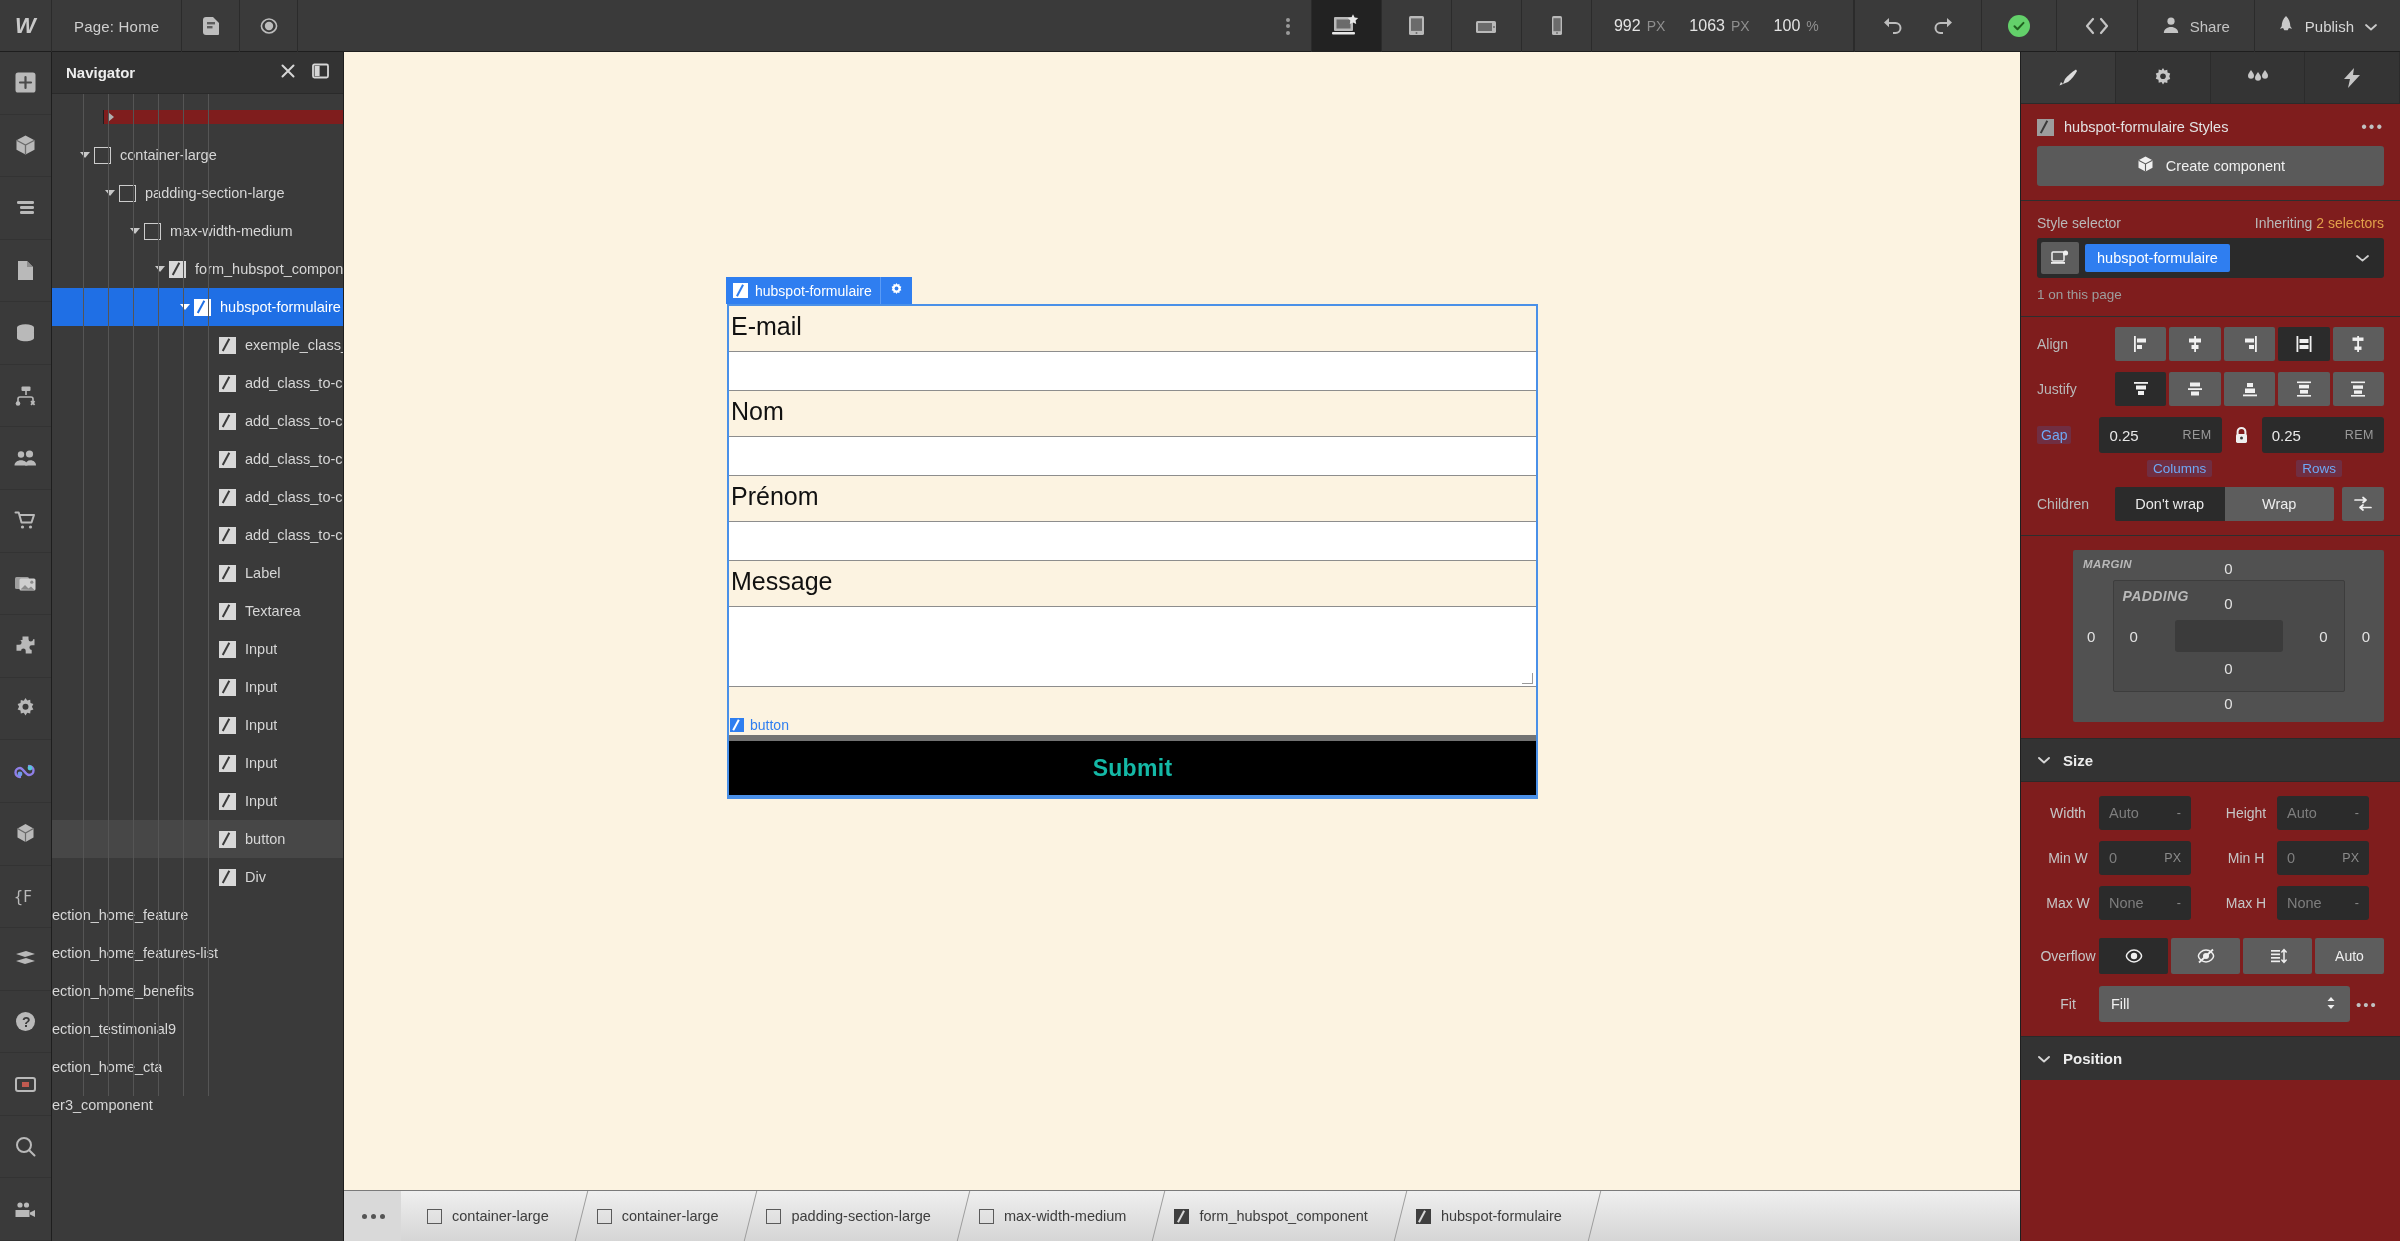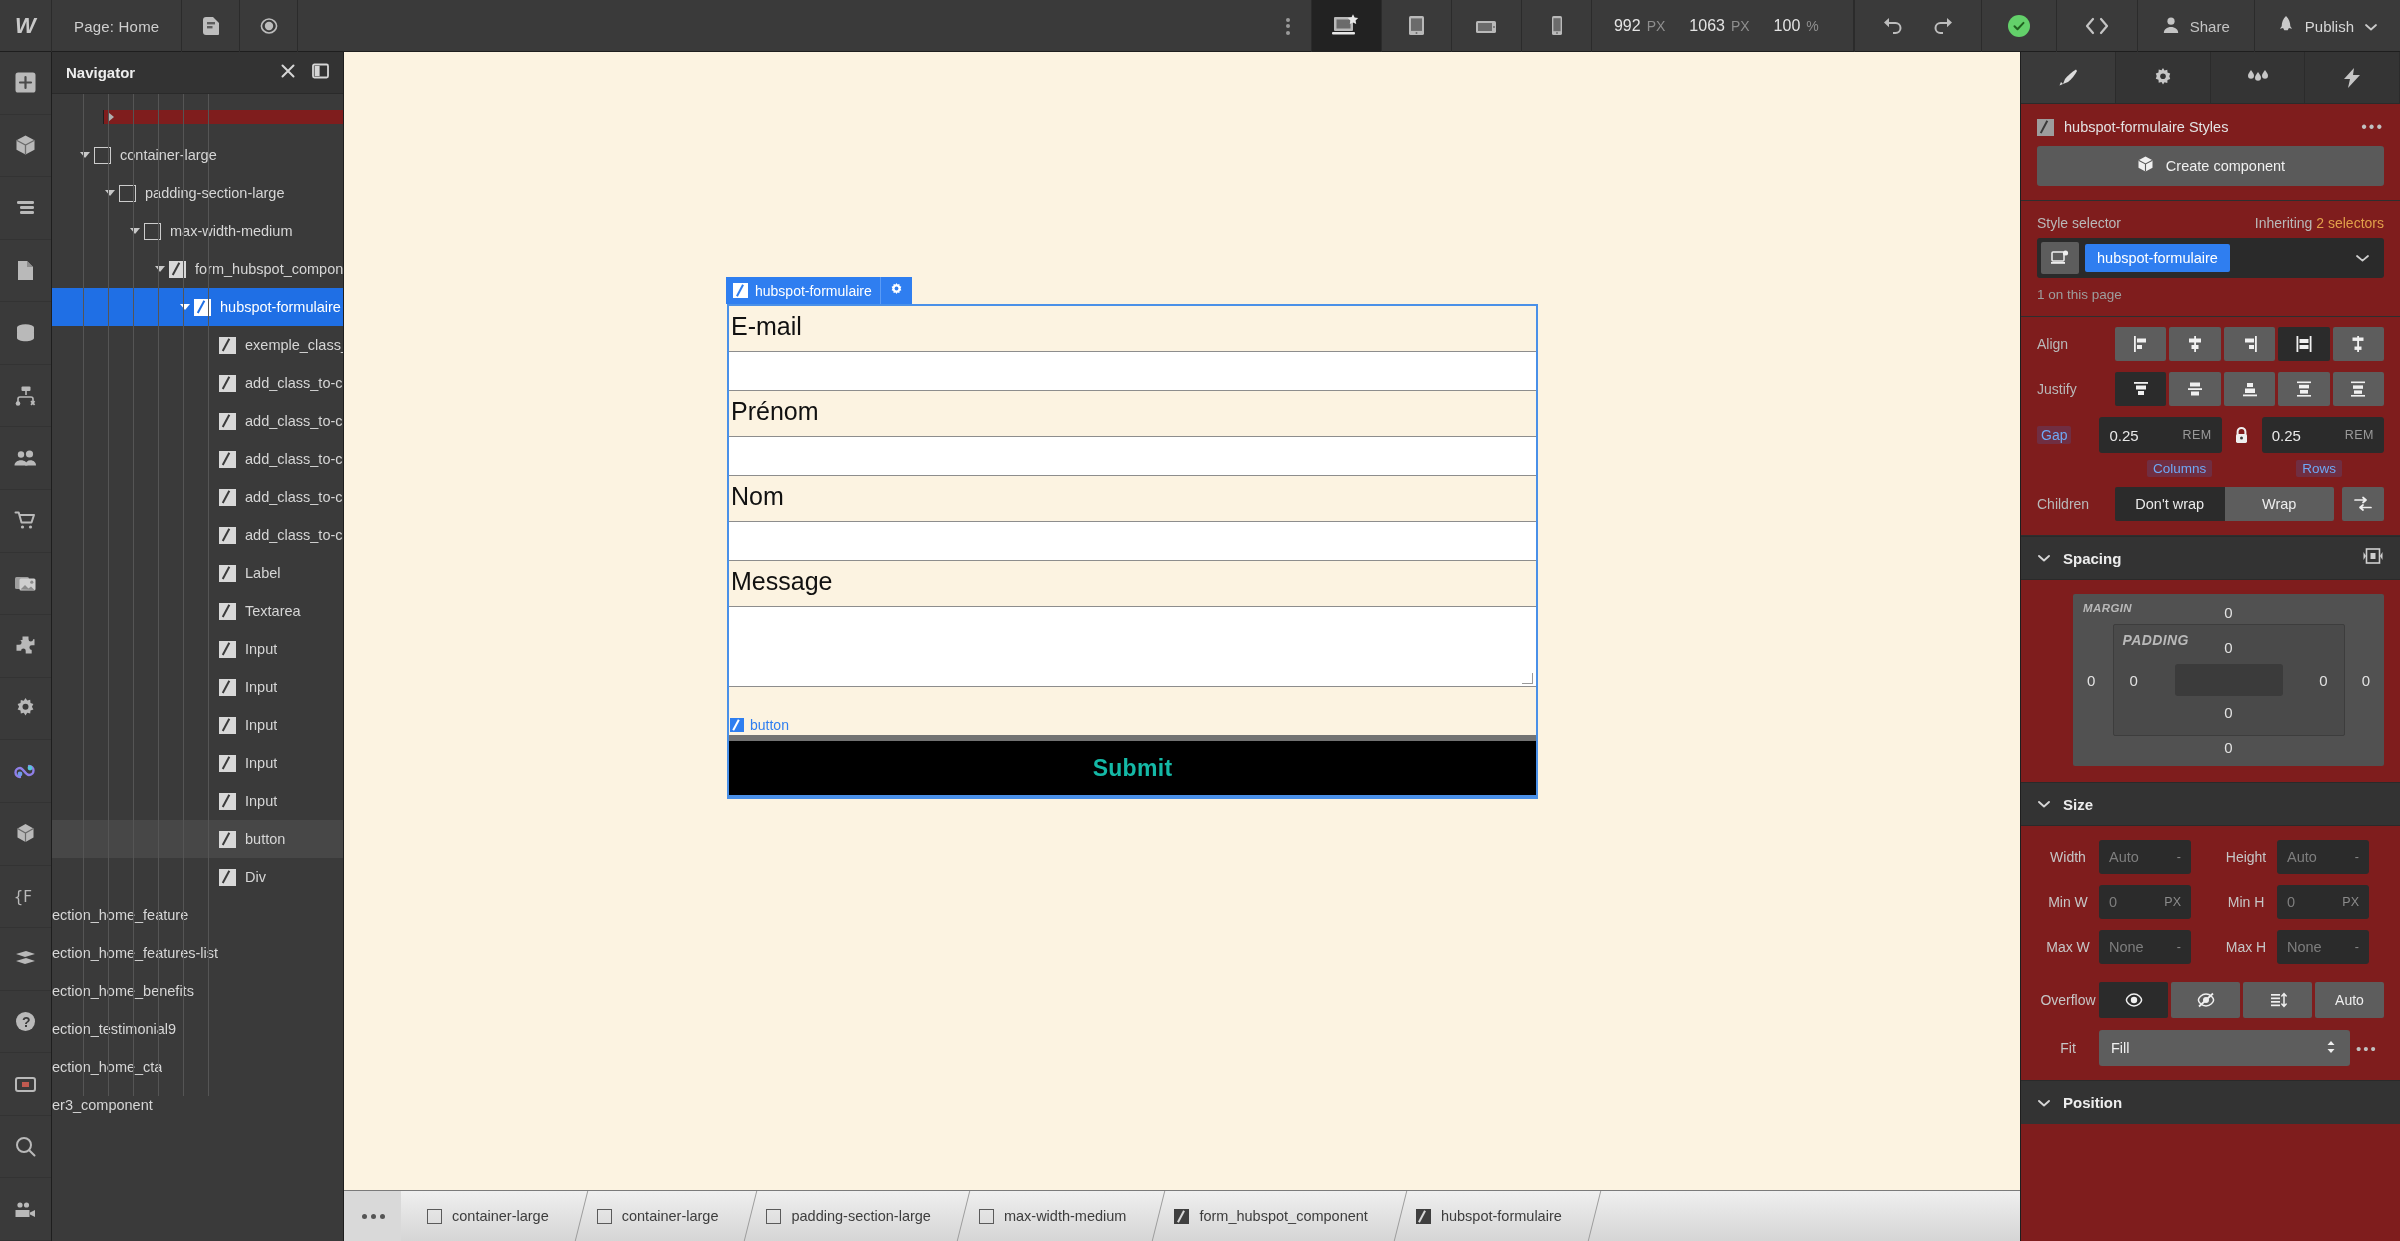--- a/index.html
+++ b/index.html
@@ -700,25 +700,25 @@
                   <circle cx="7.5" cy="6.5" r="1.9" fill="#2f7ef0"></circle>
                 </svg>
             </span>
           </div>
           <div class="form-box">
             <div>
               <div class="fld-label">E-mail</div>
               <div class="fld-input"></div>
             </div>
             <div>
-              <div class="fld-label">Prénom</div>
+              <div class="fld-label">Nom</div>
               <div class="fld-input"></div>
             </div>
             <div>
-              <div class="fld-label">Nom</div>
+              <div class="fld-label">Prénom</div>
               <div class="fld-input"></div>
             </div>
             <div>
               <div class="fld-label">Message</div>
               <div class="fld-ta"></div>
             </div>
             <div class="btn-gap">
               <div class="btn-badge">
                 <span class="bico2"></span>
                 <span>button</span>
@@ -954,36 +954,20 @@
           </span>
           <span class="children-extra">
             <svg width="20" height="16" viewBox="0 0 20 16">
                 <path d="M2 4h11M10 1.5l3 2.5-3 2.5" stroke="#efefef" stroke-width="1.7" fill="none" stroke-linecap="round" stroke-linejoin="round"></path>
                 <path d="M18 11.5H7M10 9l-3 2.5 3 2.5" stroke="#efefef" stroke-width="1.7" fill="none" stroke-linecap="round" stroke-linejoin="round"></path>
               </svg>
           </span>
         </div>
       </div>
 
-      <div class="sechead">
-        <span>
-          <svg width="14" height="10" viewBox="0 0 14 10">
-              <path d="M2 3l5 4.5L12 3" stroke="#d6d6d6" stroke-width="1.9" fill="none" stroke-linecap="round" stroke-linejoin="round"></path>
-            </svg>
-        </span>
-        <span class="ttl">Spacing</span>
-        <span class="right-ic">
-          <svg width="22" height="18" viewBox="0 0 22 18">
-              <rect x="4.5" y="2" width="13" height="14" fill="none" stroke="#cfcfcf" stroke-width="1.6"></rect>
-              <rect x="8.5" y="6" width="5" height="6" fill="#cfcfcf"></rect>
-              <path d="M1.5 5v8l2.5-4z" fill="#cfcfcf"></path>
-              <path d="M20.5 5v8l-2.5-4z" fill="#cfcfcf"></path>
-            </svg>
-        </span>
-      </div>
       <div class="spacebox">
         <div class="marginbox">
           <span class="mlab">MARGIN</span>
           <span class="sv mv-t">0</span>
           <span class="sv mv-b">0</span>
           <span class="sv mv-l">0</span>
           <span class="sv mv-r">0</span>
           <div class="paddingbox">
             <span class="plab2">PADDING</span>
             <span class="sv pv-t">0</span>

